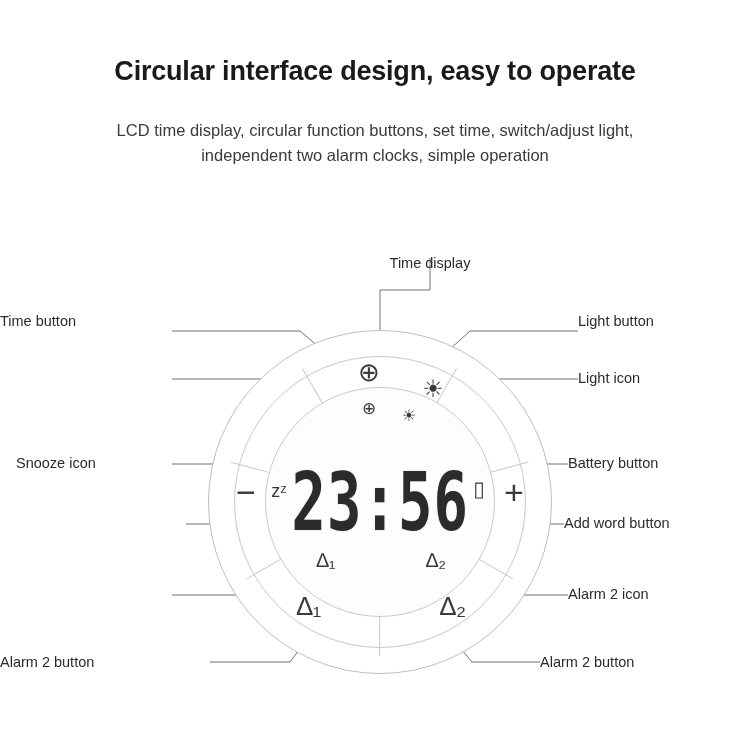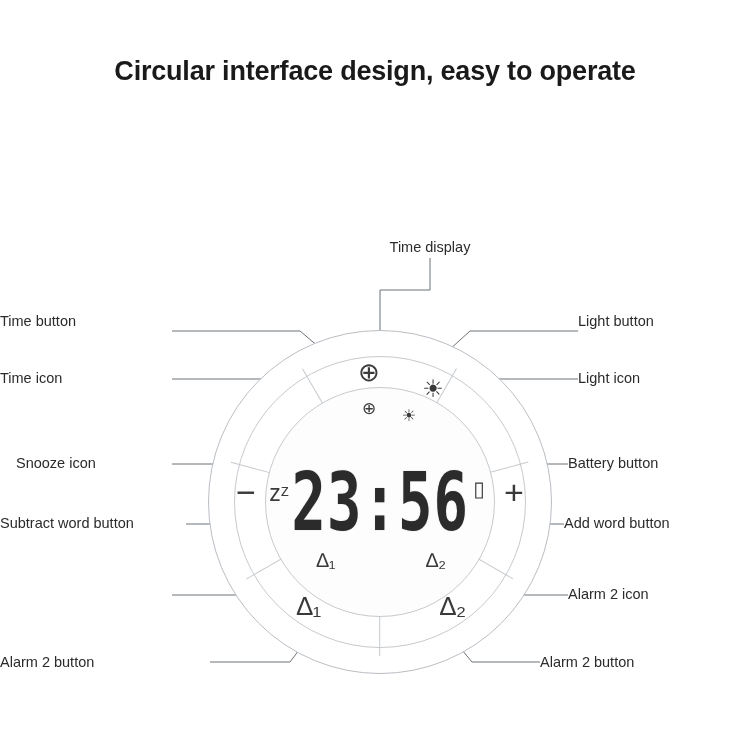--- a/index.html
+++ b/index.html
@@ -48,21 +48,21 @@
     height: 750px;
   }
   .label {
     position: absolute;
     font-size: 14.5px;
     color: #2b2b2b;
     white-space: nowrap;
   }
   .label.right { text-align: left; }
   .label.left  { }
-  .label.center{ text-align: center; }
+  .label.center{ text-align: center; margin-top: 16px; }
 
   
   .clock {
     position: absolute;
     left: 208px;
     top: 330px;
     width: 344px;
     height: 344px;
   }
   .ring-outer {
@@ -124,40 +124,44 @@
     color: #3a3a3a;
     line-height: 1;
     text-align: center;
   }
   .g-time-outer   { left: 139px; top: 29px;  width: 44px; font-size: 26px; }
   .g-time-inner   { left: 144px; top: 70px;  width: 34px; font-size: 17px; }
   .g-light-outer  { left: 208px; top: 47px;  width: 34px; font-size: 24px; }
   .g-light-inner  { left: 186px; top: 78px;  width: 30px; font-size: 16px; }
   .g-minus        { left: 18px;  top: 145px; width: 40px; font-size: 34px; font-weight: 300;}
   .g-plus         { left: 286px; top: 145px; width: 40px; font-size: 34px; font-weight: 300;}
-  .g-snooze       { left: 56px;  top: 152px; width: 30px; font-size: 23px; }
+  .g-snooze       { left: 56px;  top: 152px; width: 30px; font-size: 18px; }
   .g-battery      { left: 258px; top: 148px; width: 26px; font-size: 21px; }
   .g-alarm1-in    { left: 98px;  top: 220px; width: 40px; font-size: 20px; }
   .g-alarm2-in    { left: 208px; top: 220px; width: 40px; font-size: 20px; }
   .g-alarm1-out   { left: 78px;  top: 263px; width: 46px; font-size: 26px; }
   .g-alarm2-out   { left: 222px; top: 263px; width: 46px; font-size: 26px; }
 
   svg.lines {
     position: absolute;
     left: 0; top: 0;
     width: 750px; height: 750px;
     pointer-events: none;
   }
 </style>
 </head>
 <body>
 
 <div class="page">
 
   <div class="title">Circular interface design, easy to operate</div>
+  <div class="subtitle">
+    <div>LCD time display, circular function buttons, set time, switch/adjust light,</div>
+    <div>independent two alarm clocks, simple operation</div>
+  </div>
 
   <div class="diagram">
 
     <svg class="lines" viewBox="0 0 750 750">
       <g stroke="#6d7276" stroke-width="1" fill="none">
 
         <path d="M430 258 L430 290 L380 290 L380 382"></path>
 
         <path d="M172 331 L300 331 L332 358"></path>
 
@@ -181,23 +185,21 @@
 
         <path d="M210 662 L290 662 L308 638"></path>
 
         <path d="M540 662 L472 662 L452 638"></path>
       </g>
     </svg>
 
     <div class="label center" style="left:330px; top:239px; width:200px;">Time display</div>
 
     <div class="label left" style="left:0px; top:313px; width:172px;">Time button</div>
-    <div class="label left" style="left:0px; top:370px; width:172px;">Time icon</div>
     <div class="label left" style="left:16px; top:455px; width:172px;">Snooze icon</div>
-    <div class="label left" style="left:0px; top:515px; width:186px;">Subtract word button</div>
     <div class="label left" style="left:0px; top:654px; width:210px;">Alarm 2 button</div>
 
     <div class="label right" style="left:578px; top:313px; width:180px;">Light button</div>
     <div class="label right" style="left:578px; top:370px; width:180px;">Light icon</div>
     <div class="label right" style="left:568px; top:455px; width:190px;">Battery button</div>
     <div class="label right" style="left:564px; top:515px; width:194px;">Add word button</div>
     <div class="label right" style="left:568px; top:586px; width:190px;">Alarm 2 icon</div>
     <div class="label right" style="left:540px; top:654px; width:210px;">Alarm 2 button</div>
 
     <div class="clock">

